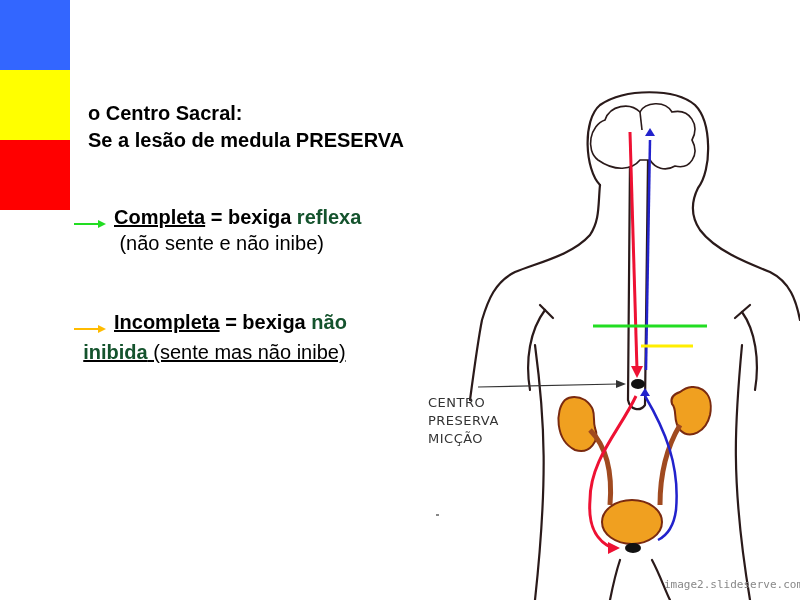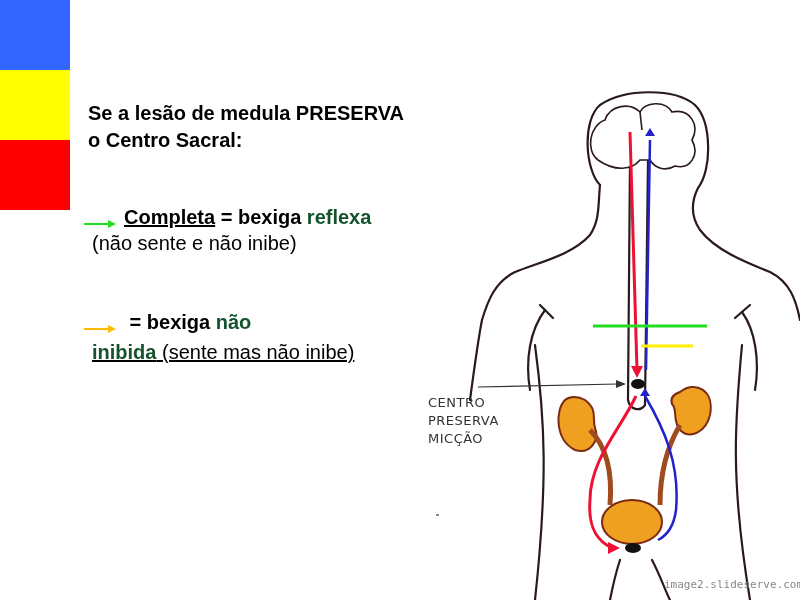--- a/index.html
+++ b/index.html
@@ -2,40 +2,40 @@
 <html><head>
 <meta charset="utf-8">
 <style>
   html, body { margin:0; padding:0; }
   body { width:800px; height:600px; position:relative; background:#ffffff; overflow:hidden; font-family:"Liberation Sans", sans-serif; }
   .bar { position:absolute; left:0; width:70px; }
   .bar.blue { top:0; height:70px; }
   .bar.yellow { top:70px; height:70px; }
   .bar.red { top:140px; height:70px; }
   .title { position:absolute; left:88px; top:100px; width:340px; overflow:hidden; white-space:nowrap; font-weight:bold; font-size:20px; line-height:27px; color:#000; }
-  .item { position:absolute; left:92px; font-size:20px; color:#000; }
+  .item { position:absolute; left:82px; font-size:20px; color:#000;text-align:center; }
   .item .head { font-weight:bold; display:flex; align-items:center; white-space:nowrap; }
   .item .arrow { display:inline-block; width:32px; height:12px; margin-left:-8px; margin-right:8px; position:relative; }
   .u { text-decoration:underline; }
   .hl { color:#14532d; }
   .sub { font-size:20px; font-weight:normal; }
   .diagram { position:absolute; left:420px; top:90px; width:380px; height:510px; }
   .label-centro { position:absolute; left:428px; top:394px; font-family:"DejaVu Sans", sans-serif; font-weight:normal; font-size:13px; line-height:18px; color:#333; letter-spacing:0.5px; }
   .watermark { position:absolute; left:664px; top:578px; font-family:"DejaVu Sans Mono", monospace; font-size:11px; color:#888; }
 </style>
 </head>
 <body>
 
 <div class="bar blue" style="background:#3366ff"></div>
 <div class="bar yellow" style="background:#ffff00"></div>
 <div class="bar red" style="background:#ff0000"></div>
 
 <div class="title">
+  <div>o Centro Sacral:</div>
   <div>Se a lesão de medula PRESERVA</div>
-  <div>o Centro Sacral:</div>
 </div>
 
 <div class="item" style="top:206px;">
   <div class="head">
     <span class="arrow">
       <svg width="32" height="12" viewBox="0 0 32 12">
           <line x1="0" y1="6" x2="26" y2="6" stroke="#22dd22" stroke-width="2"></line>
           <polygon points="24,2 32,6 24,10" fill="#22dd22"></polygon>
         </svg>
     </span>
@@ -47,20 +47,21 @@
 </div>
 
 <div class="item" style="top:311px;">
   <div class="head">
     <span class="arrow">
       <svg width="32" height="12" viewBox="0 0 32 12">
           <line x1="0" y1="6" x2="26" y2="6" stroke="#ffbb00" stroke-width="2"></line>
           <polygon points="24,2 32,6 24,10" fill="#ffbb00"></polygon>
         </svg>
     </span>
+    <span class="u">Incompleta</span>
     <span style="white-space:pre"> = bexiga </span>
     <span class="hl">não</span>
   </div>
   <div style="margin-top:7px; white-space:nowrap;text-decoration:underline;">
     <span class="hl" style="font-weight:bold;">inibida</span><span class="sub" style="white-space:pre"> (sente mas não inibe)</span>
   </div>
 </div>
 
 <svg class="diagram" viewBox="420 90 380 510" width="380" height="510">
   <g fill="none" stroke="#2a1a1a" stroke-width="2.2" stroke-linecap="round">

